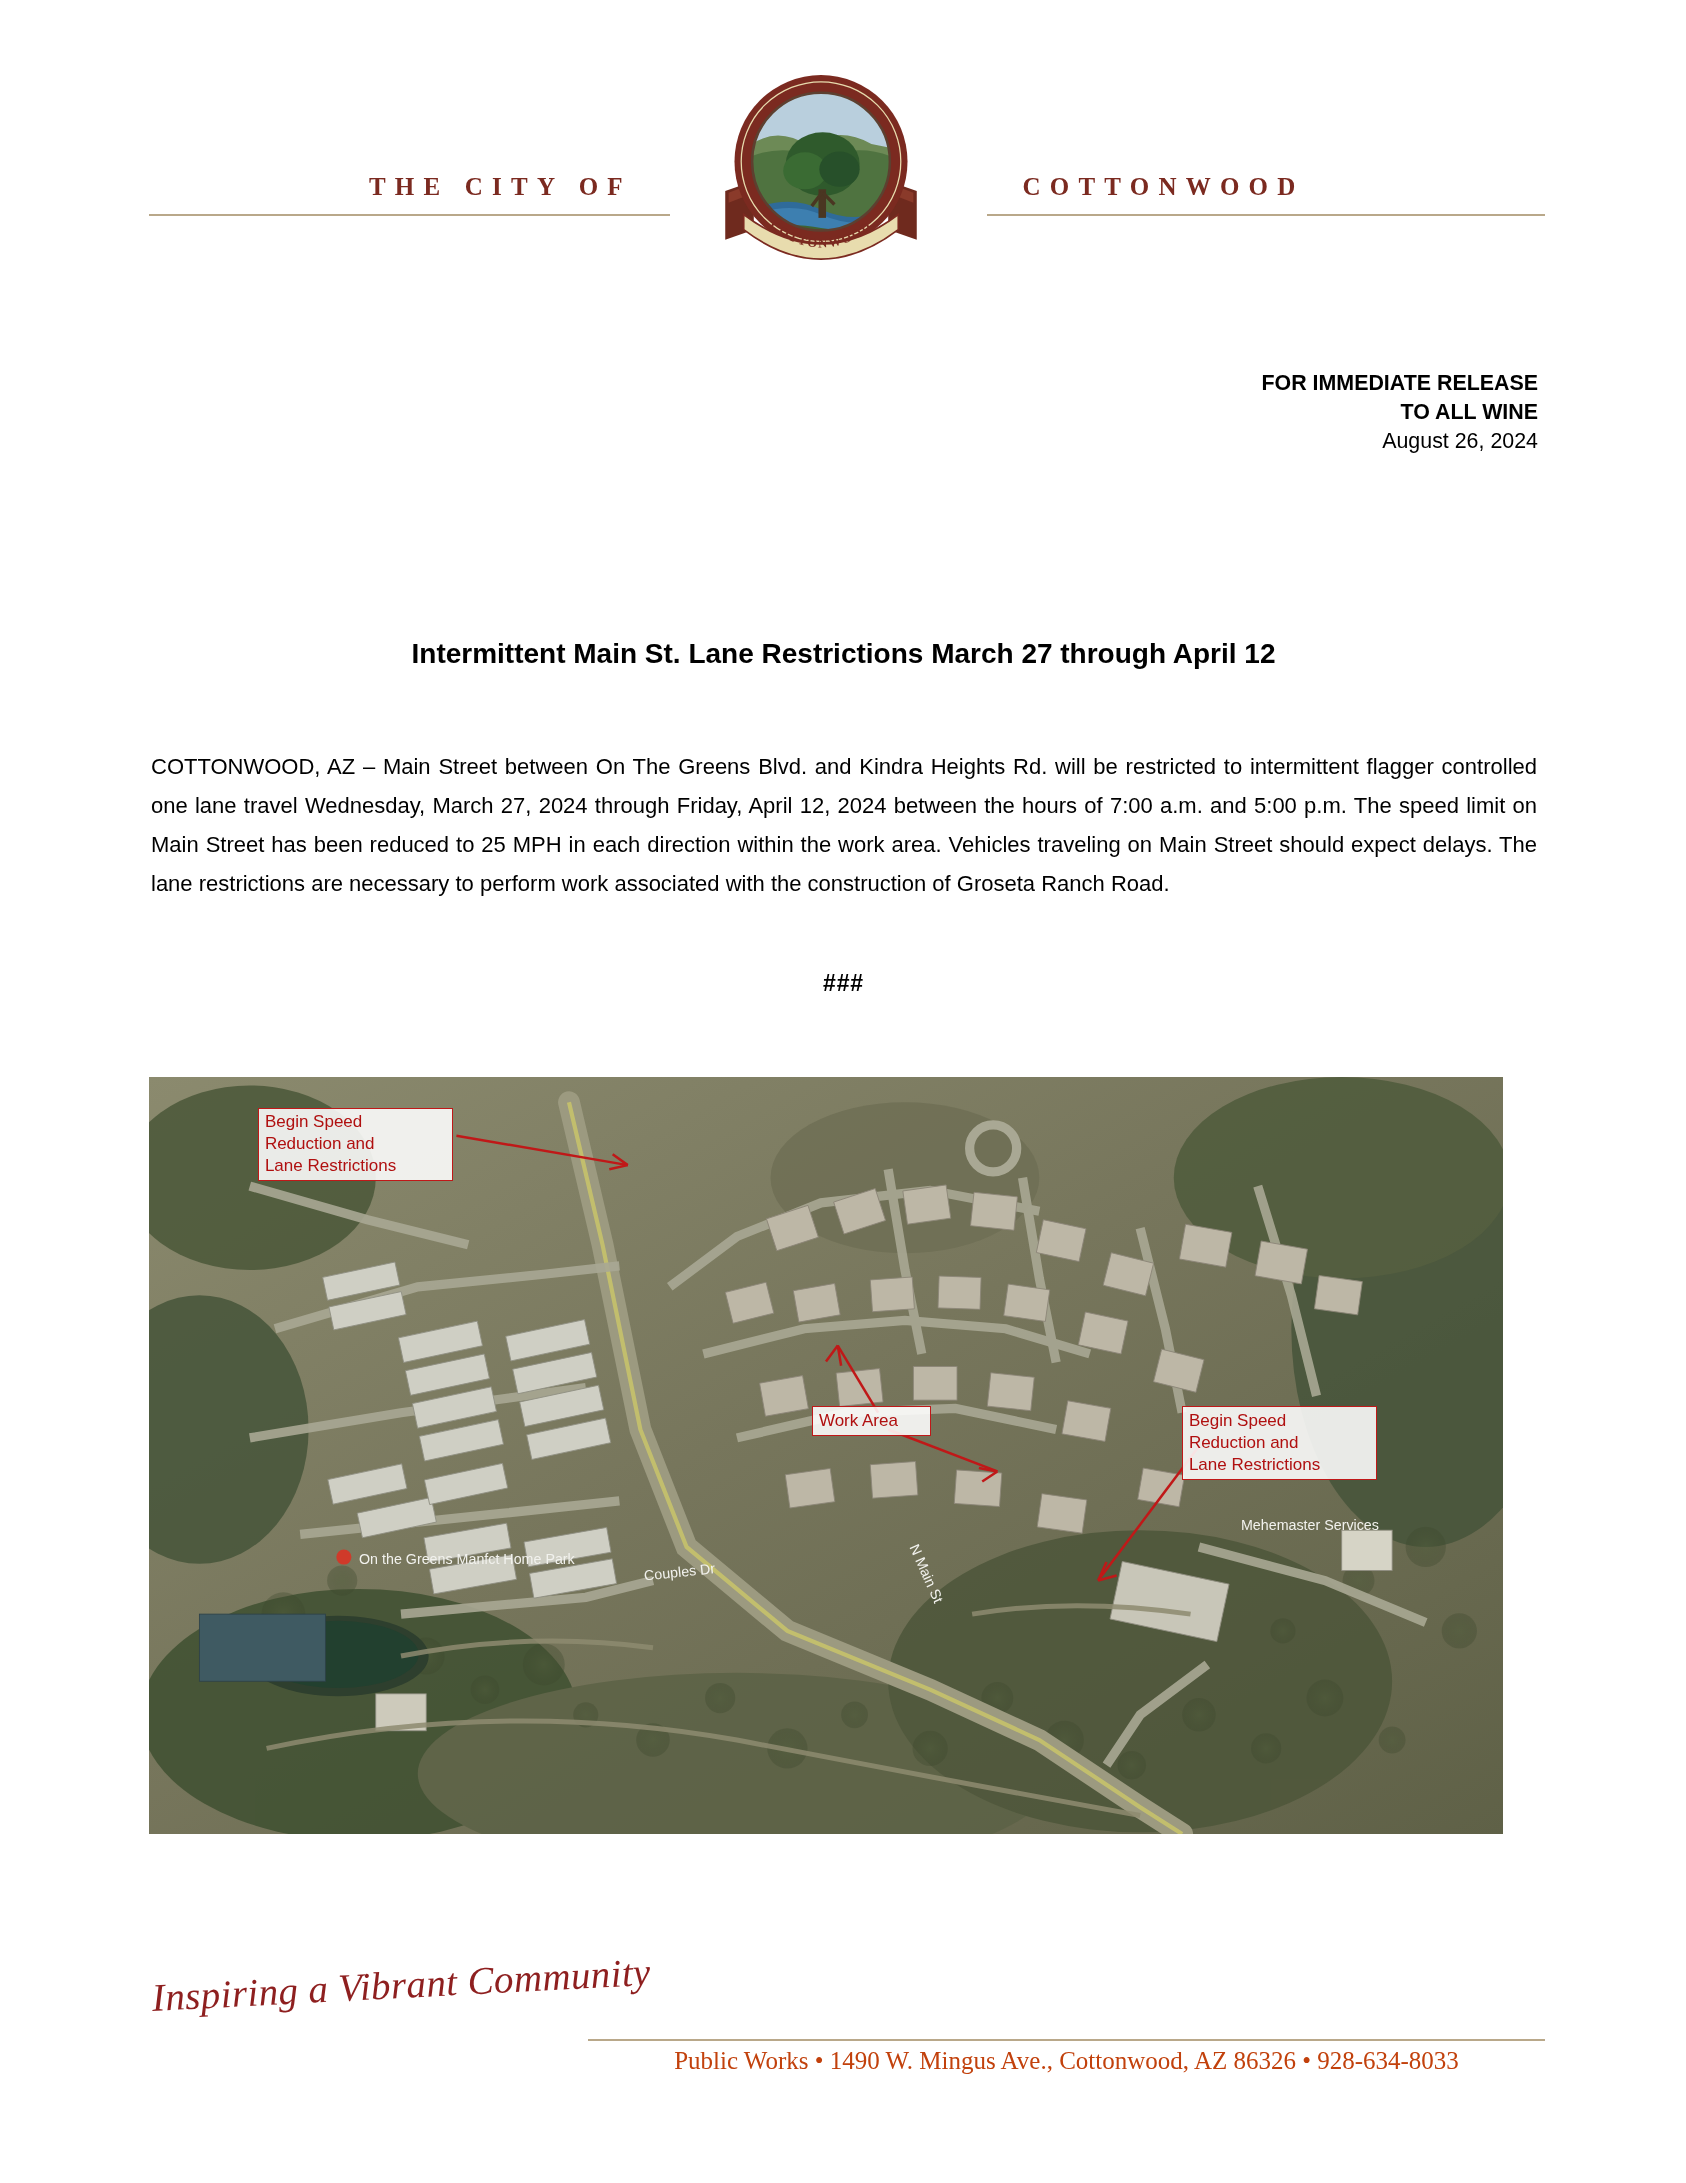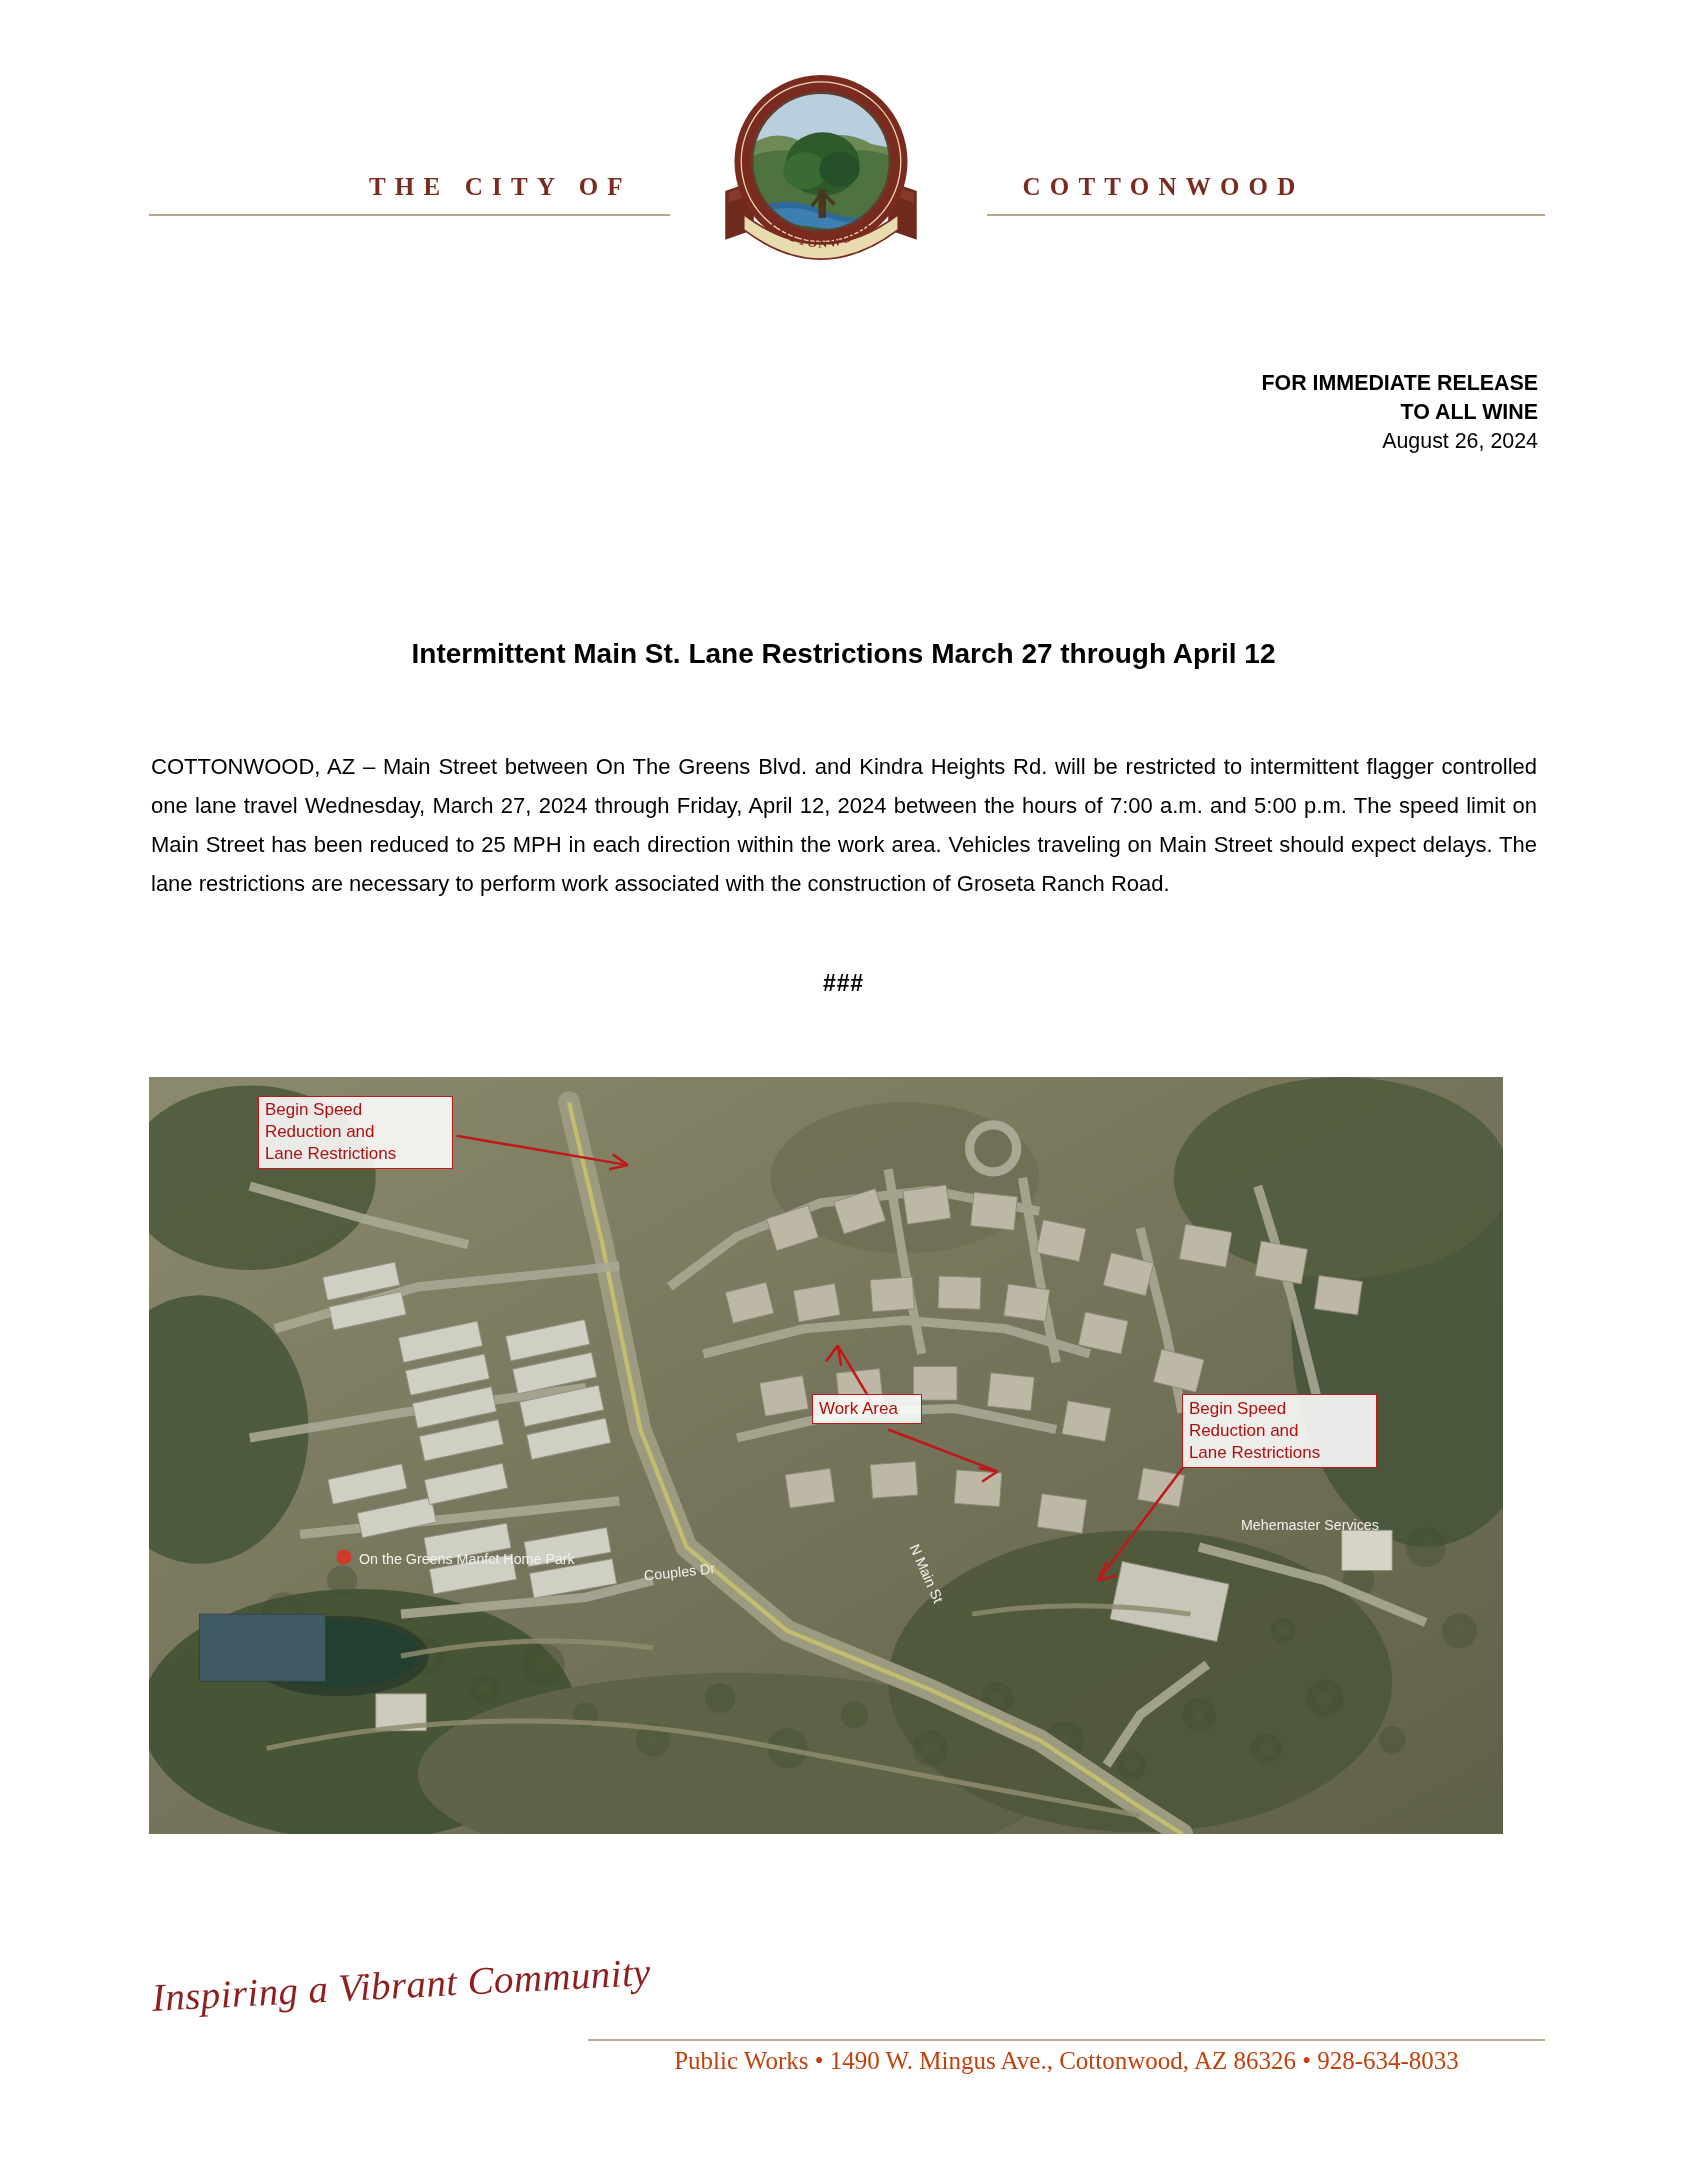--- a/index.html
+++ b/index.html
@@ -159,23 +159,24 @@
     position: absolute;
     background: rgba(255,255,255,0.88);
     border: 1.3px solid #c01818;
     color: #b01010;
     font-family: "Liberation Sans", sans-serif;
     font-size: 17px;
     line-height: 22px;
     padding: 2.5px 5.9px 3.4px 5.9px;
     white-space: pre-line;
     box-sizing: border-box;
+    margin-top: 12px;
   }
   .anno-tl { left: 109px; top: 18.5px; width: 195px; }
-  .anno-work { left: 663px; top: 317px; width: 110px; }
+  .anno-work { left: 663px; top: 317px; width: 119px; }
   .anno-br { left: 1033px; top: 317px; width: 195px; }
 
   
   .tagline {
     position: absolute;
     left: 153px;
     top: 1975px;
     font-family: "Liberation Serif", serif;
     font-style: italic;
     font-size: 39px;

